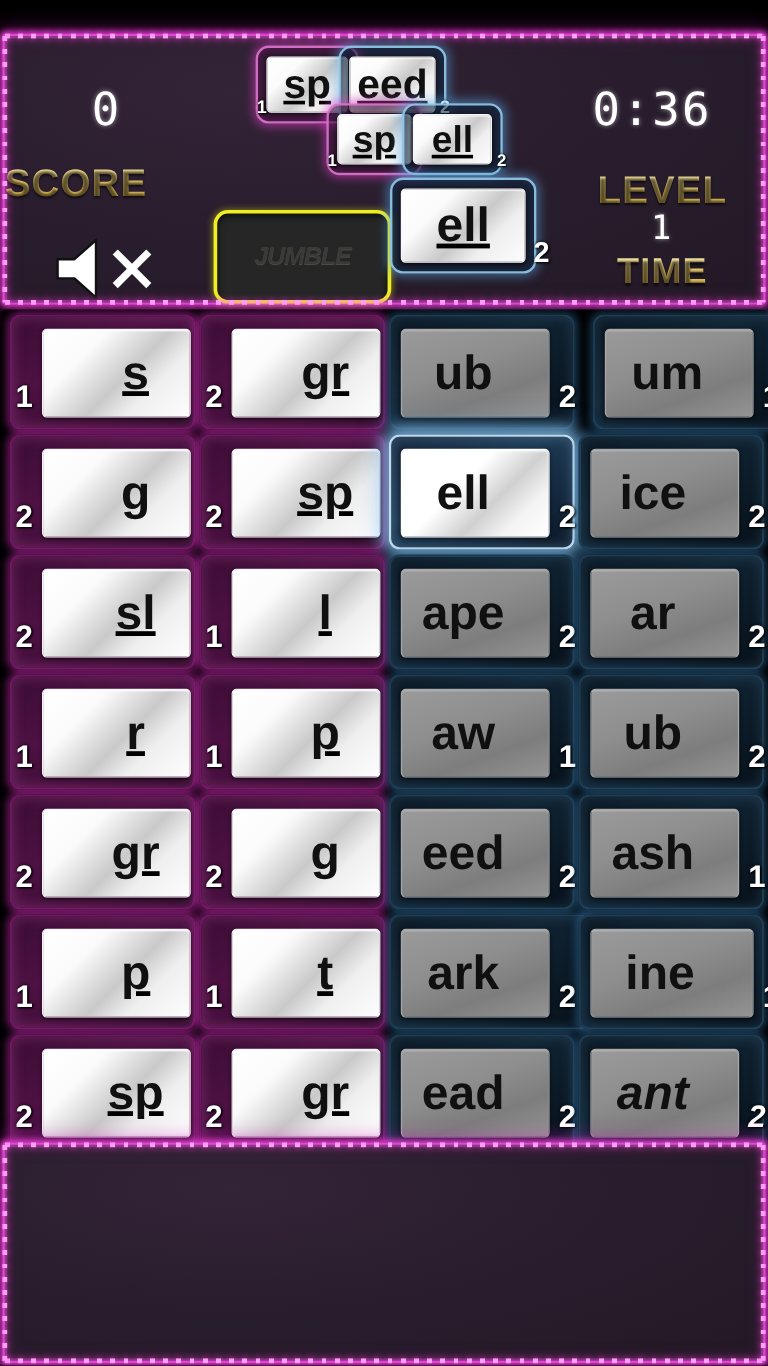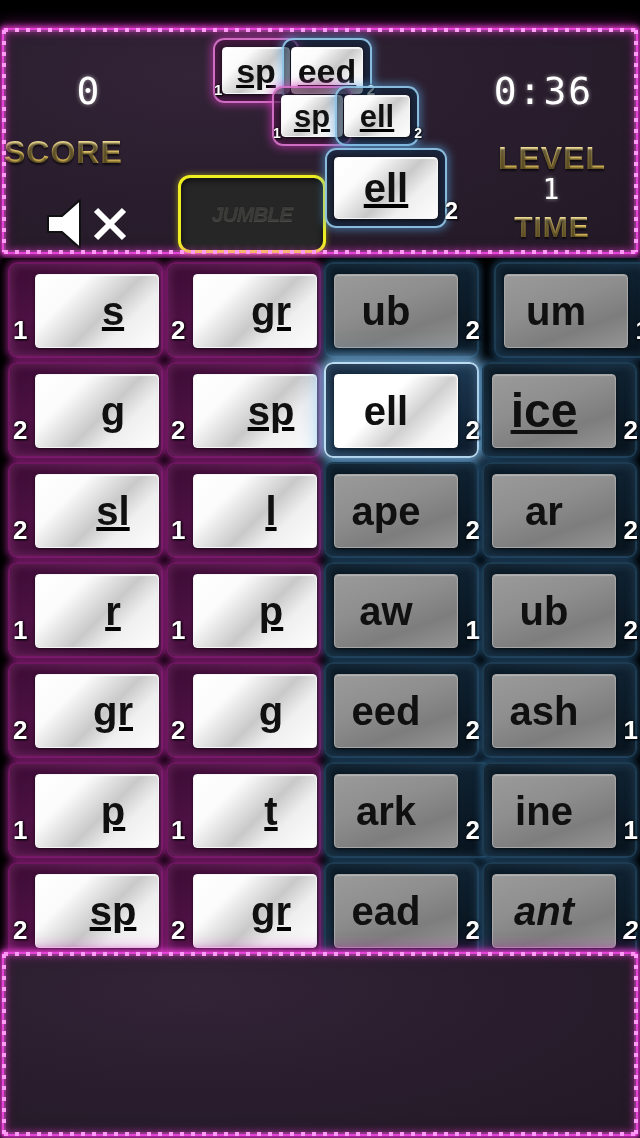--- a/index.html
+++ b/index.html
@@ -361,21 +361,21 @@
         <div class="tile wtile" style="width: 124px; height: 74px; top: 10px; left: 8px;">
           <div class="face bright">
             <span class="txt" style="font-size: 40px; transform: translateX(-10px);">ell</span>
           </div>
           <span class="badge" style="font-size: 26px; right: -22px; bottom: 2px;">2</span>
         </div>
       </div>
       <div class="cell bluecell" style="left: 480px; top: 104px; width: 155px; height: 96px;">
         <div class="tile wtile" style="width: 124px; height: 74px; top: 10px; left: 8px;">
           <div class="face gray">
-            <span class="txt" style="font-size: 48px; transform: translateX(-10px); text-decoration: underline;">ice</span>
+            <span class="txt" style="font-size: 40px; transform: translateX(-10px);">ice</span>
           </div>
           <span class="badge" style="font-size: 26px; right: -22px; bottom: 2px;">2</span>
         </div>
       </div>
       <div class="cell pinkcell" style="left: 6px; top: 204px; width: 155px; height: 96px;">
         <div class="tile wtile" style="width: 124px; height: 74px; top: 10px; left: 25px;">
           <div class="face silver">
             <span class="txt" style="font-size: 40px; transform: translateX(16px);">sl</span>
           </div>
           <span class="badge" style="font-size: 26px; left: -22px; bottom: 2px;">2</span>
@@ -487,21 +487,21 @@
       </div>
       <div class="cell bluecell" style="left: 322px; top: 504px; width: 168px; height: 96px;">
         <div class="tile wtile" style="width: 124px; height: 74px; top: 10px; left: 8px;">
           <div class="face gray">
             <span class="txt" style="font-size: 40px; transform: translateX(-10px);">ark</span>
           </div>
           <span class="badge" style="font-size: 26px; right: -22px; bottom: 2px;">2</span>
         </div>
       </div>
       <div class="cell bluecell" style="left: 480px; top: 504px; width: 155px; height: 96px;">
-        <div class="tile wtile" style="width: 124px; height: 74px; top: 10px; left: 8px;">
+        <div class="tile wtile" style="width: 136px; height: 74px; top: 10px; left: 8px;">
           <div class="face gray">
             <span class="txt" style="font-size: 40px; transform: translateX(-10px);">ine</span>
           </div>
           <span class="badge" style="font-size: 26px; right: -22px; bottom: 2px;">1</span>
         </div>
       </div>
       <div class="cell pinkcell" style="left: 6px; top: 604px; width: 155px; height: 96px;">
         <div class="tile wtile" style="width: 124px; height: 74px; top: 10px; left: 25px;">
           <div class="face silver">
             <span class="txt" style="font-size: 40px; transform: translateX(16px);">sp</span>

